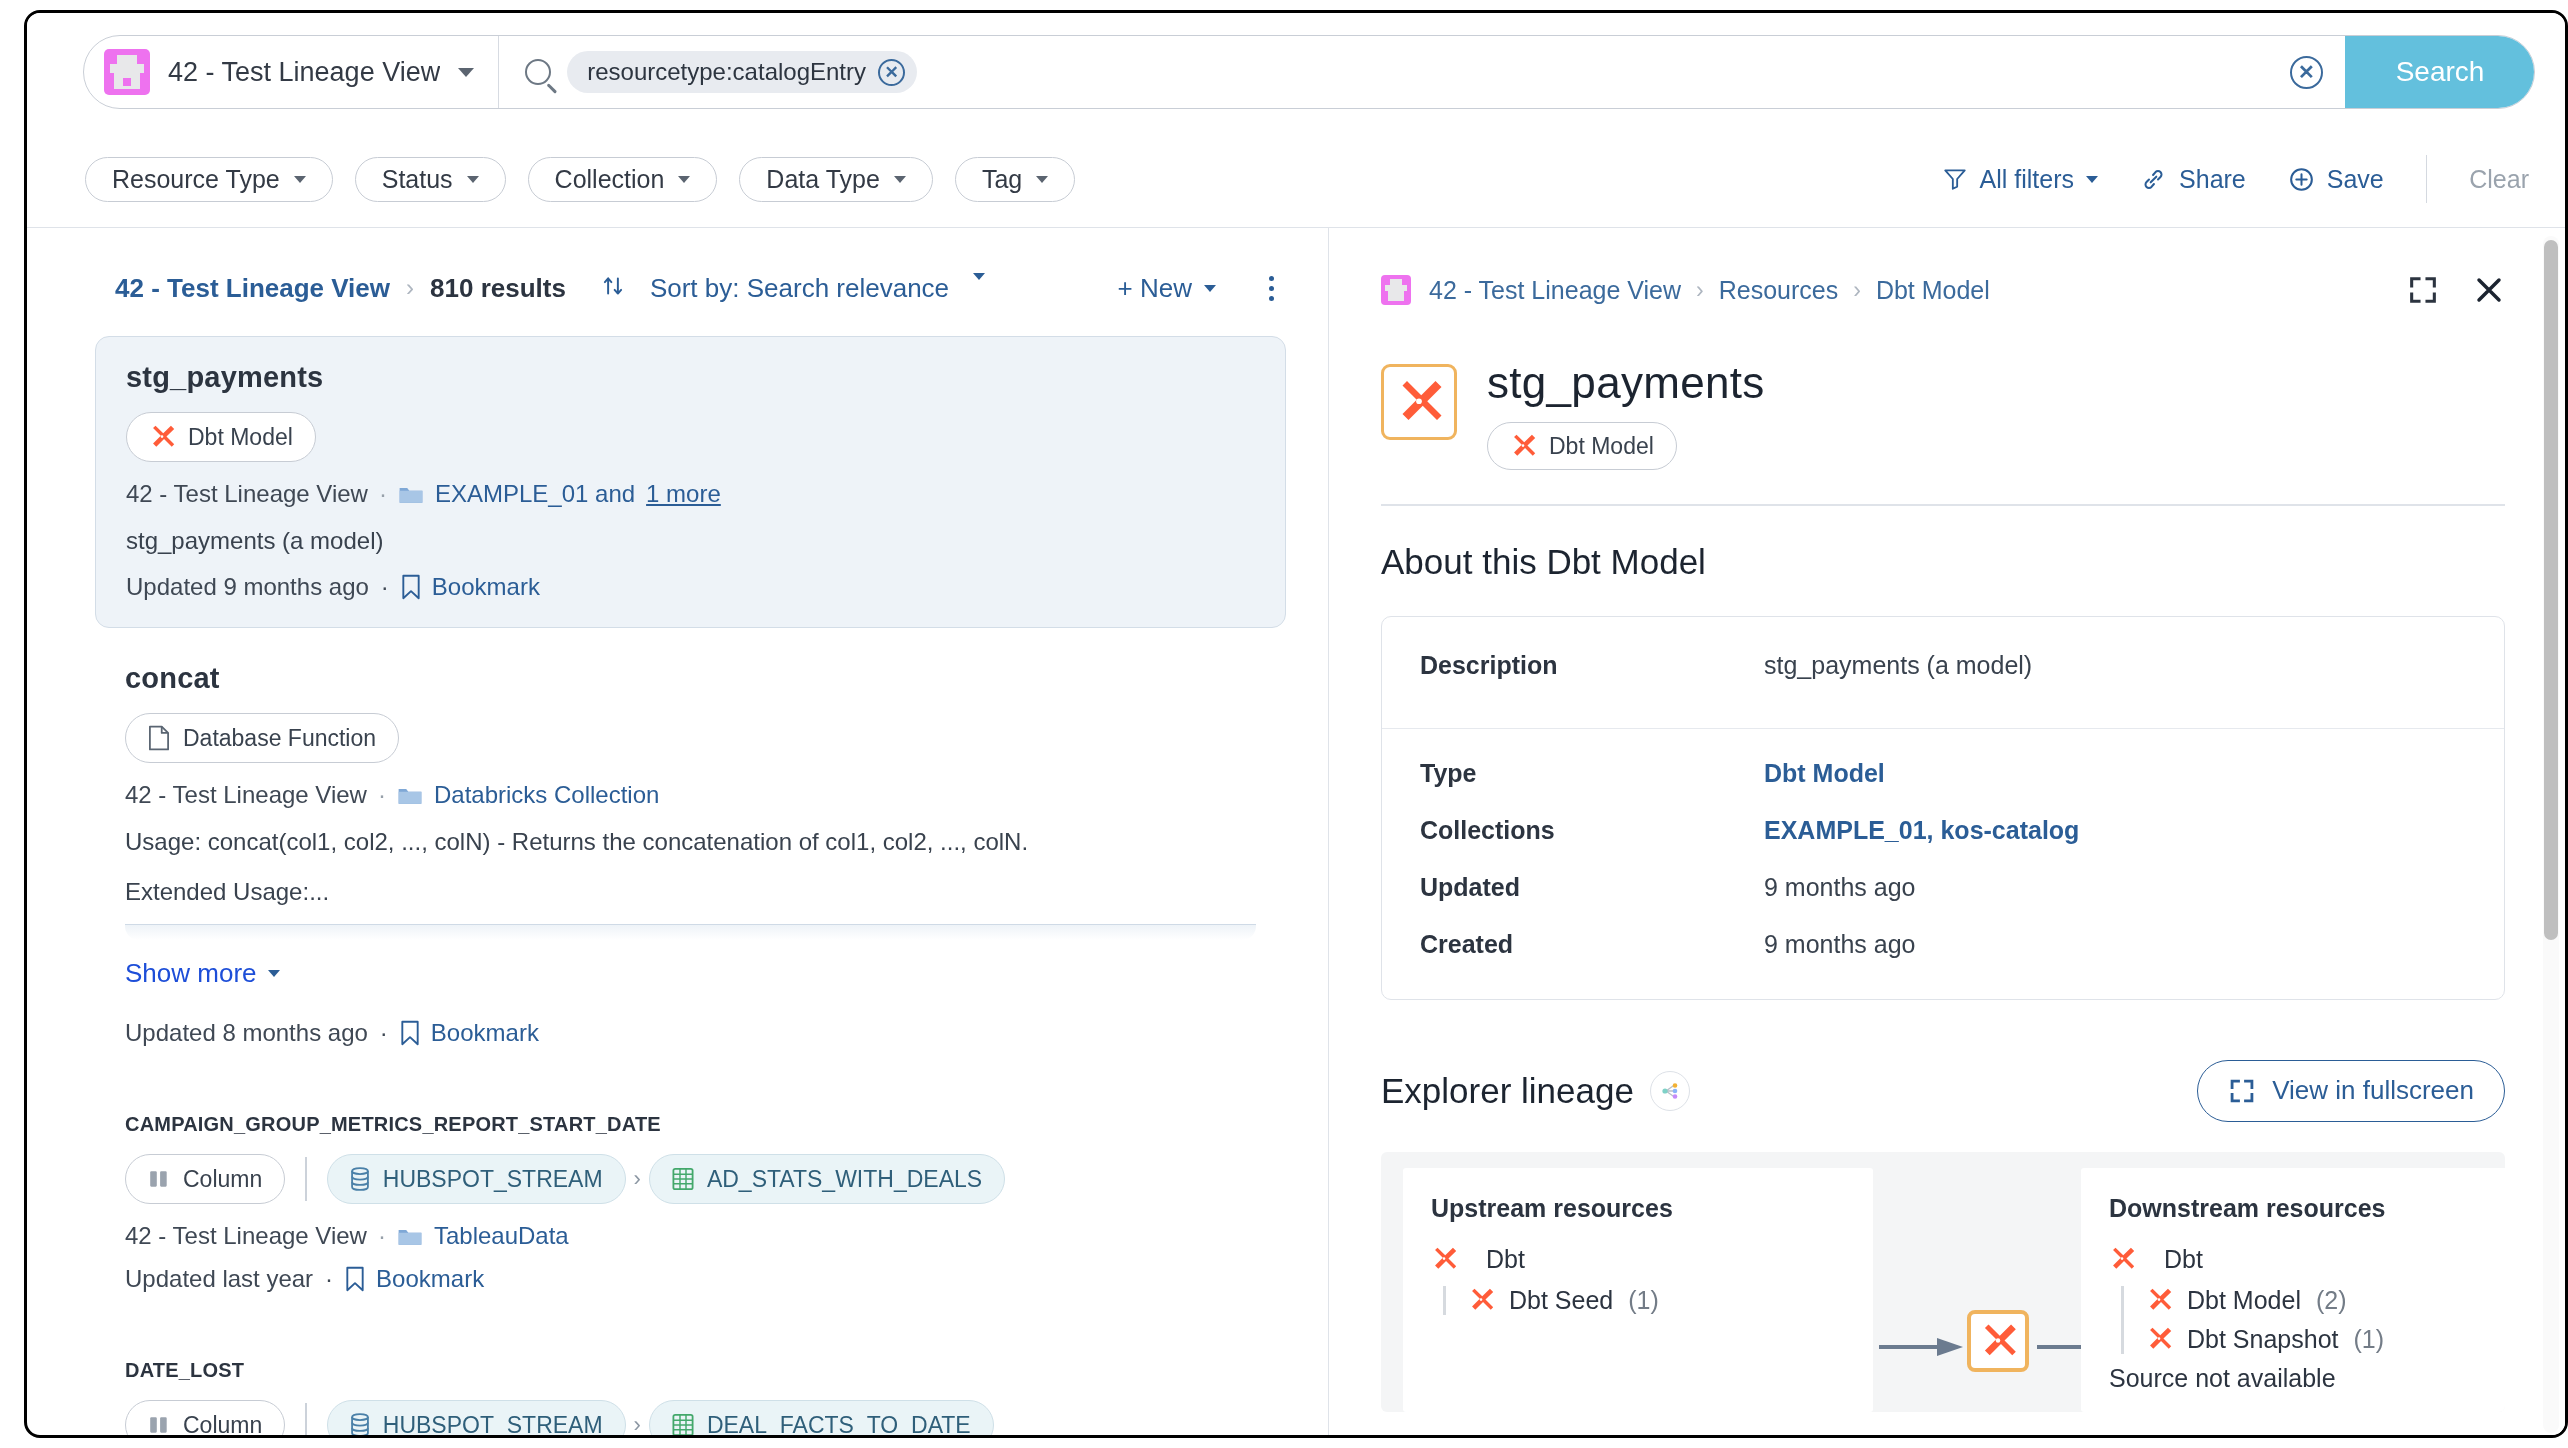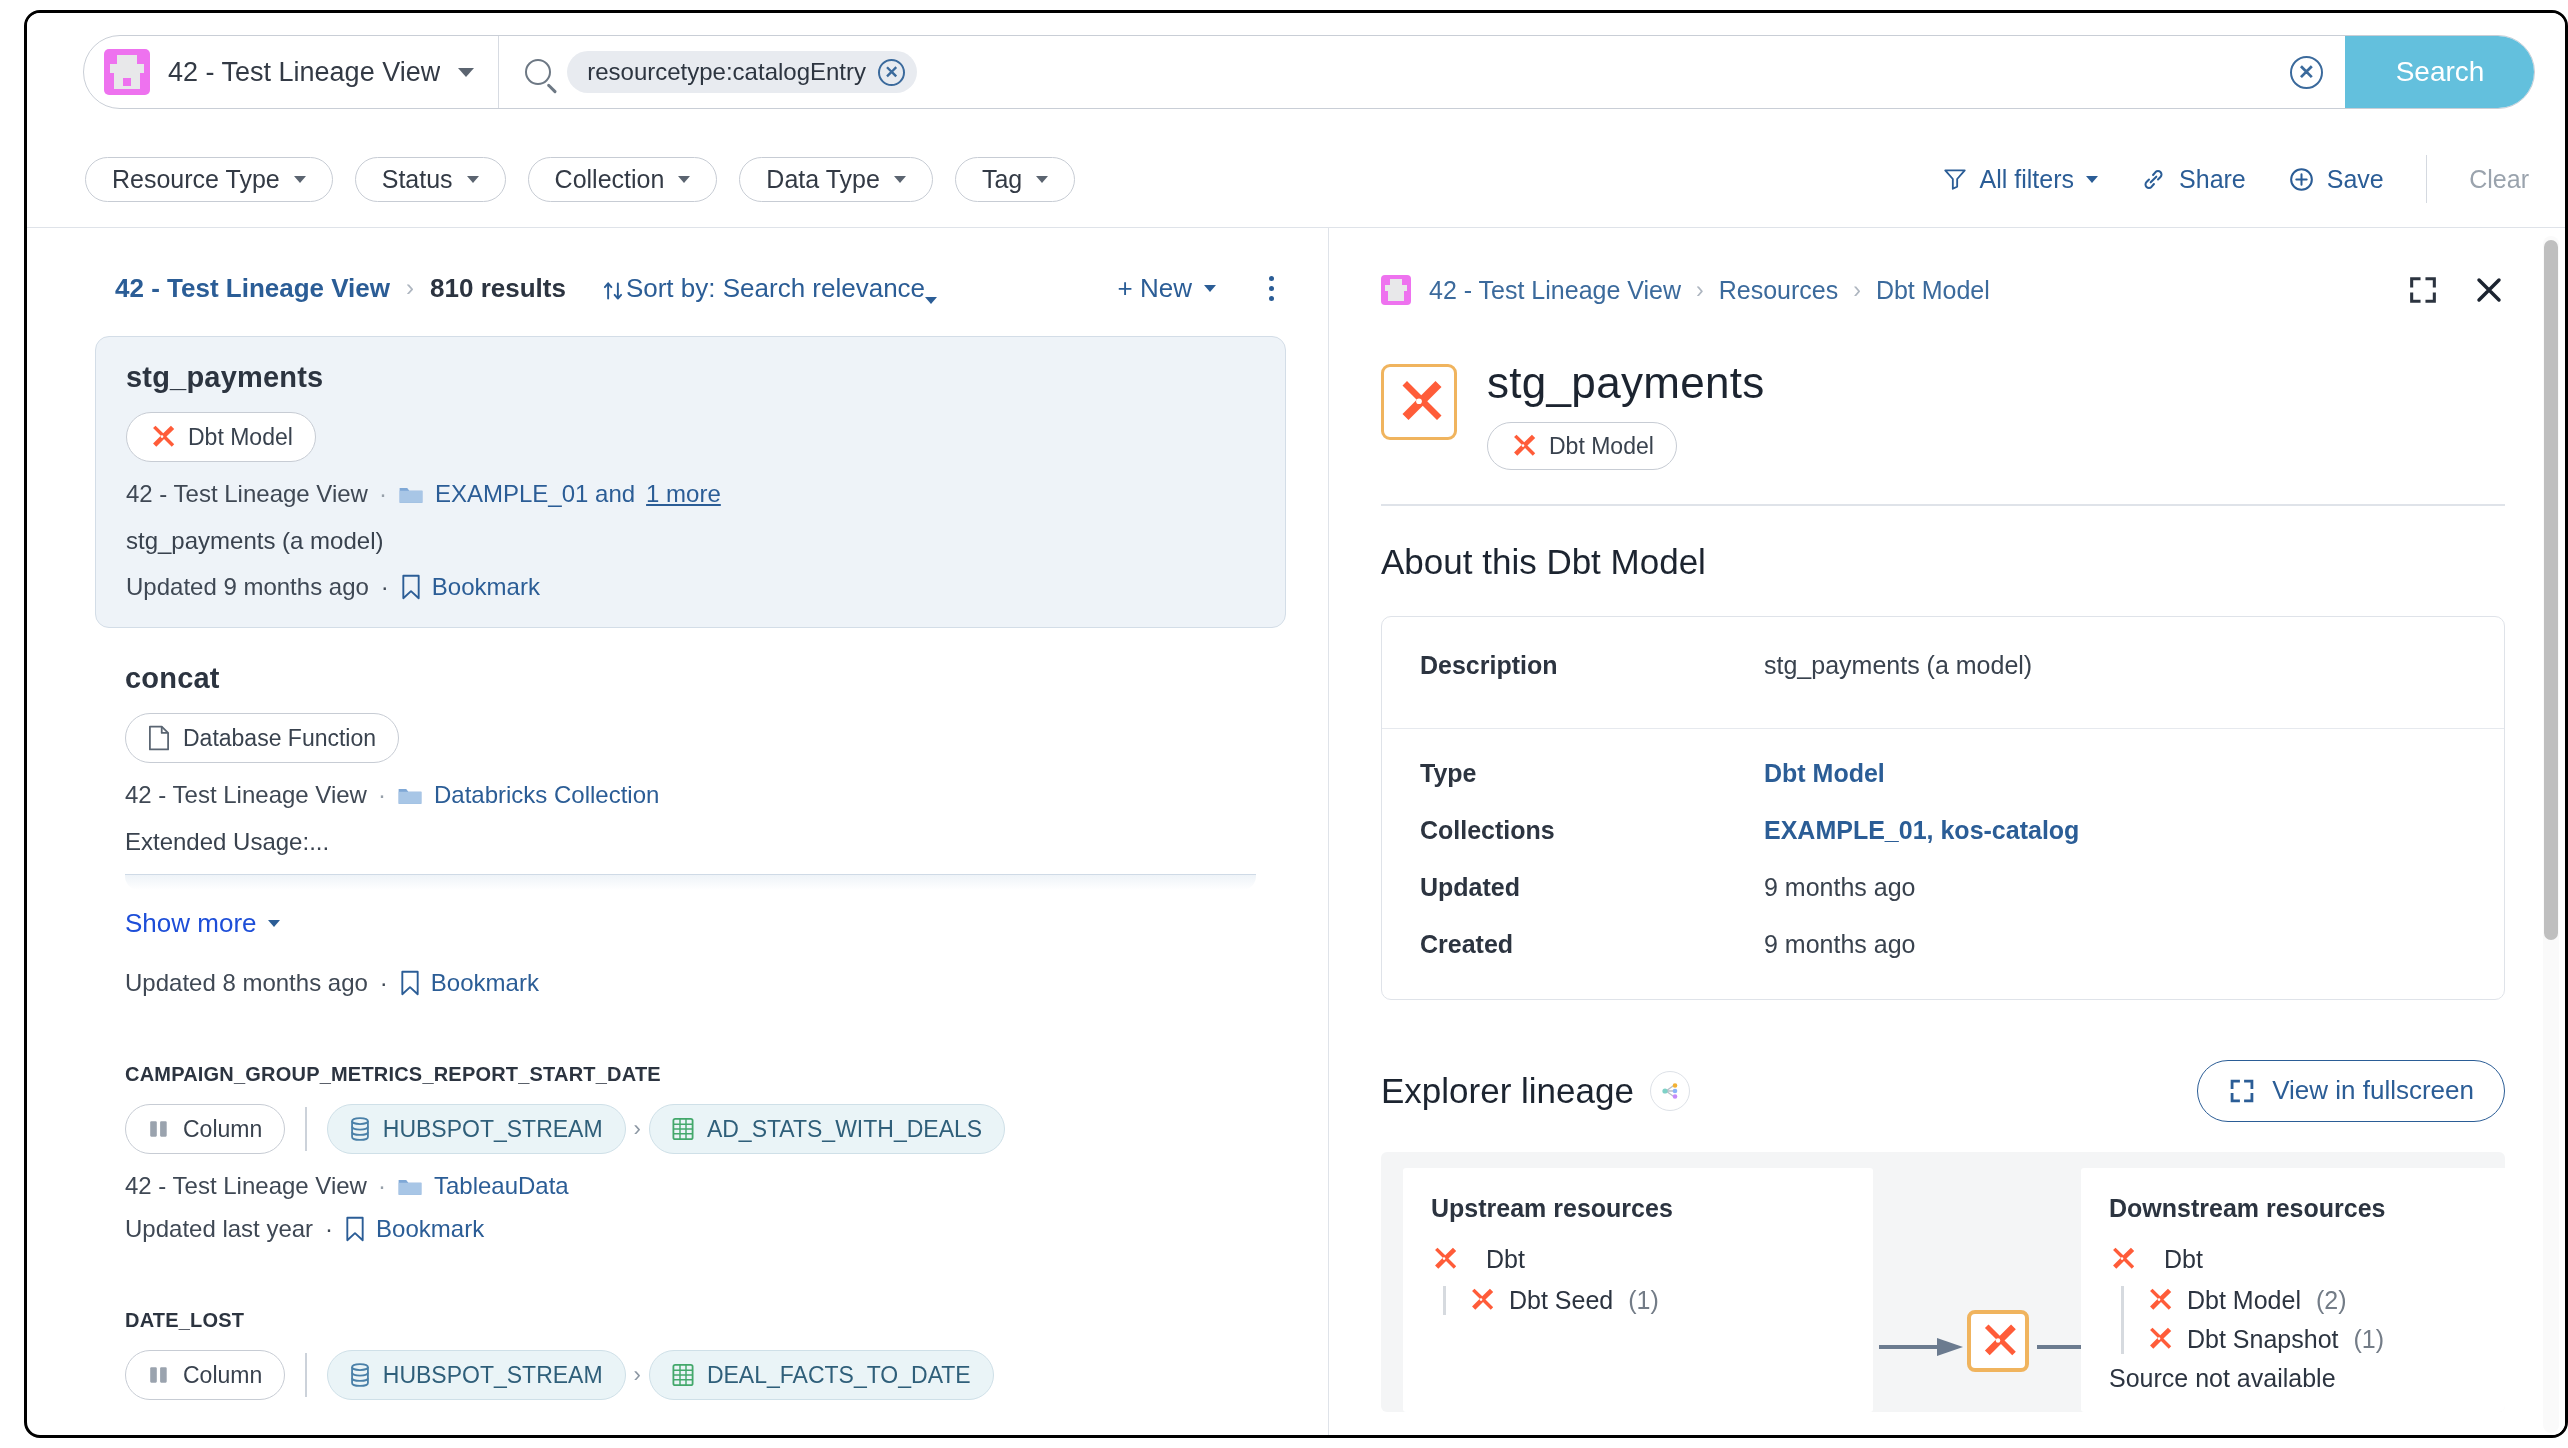--- a/index.html
+++ b/index.html
@@ -164,21 +164,21 @@
 
   
   .res-head {
     display: flex; align-items: center;
     padding: 0 42px 0 88px; gap: 0; height: 44px;
   }
   .res-head .bc { font-size: 26px; color: #2b5d96; font-weight: 600; cursor: pointer; }
   .res-head .sep { color: #aeb6c0; font-size: 24px; margin: 0 16px; }
   .res-head .count { font-size: 26px; color: #2c3440; font-weight: 700; }
   .res-head .sort {
-    display: inline-flex; align-items: flex-end; gap: 0;
+    display: inline-flex; align-items: flex-start; gap: 24px;
     font-size: 26px; color: #2b5d96; margin-left: 34px; cursor: pointer;
   }
   .res-head .newbtn {
     display: inline-flex; align-items: center; gap: 12px;
     font-size: 26px; color: #2b5d96; margin-left: auto; cursor: pointer;
   }
   .kebab {
     margin-left: 40px; width: 30px; display: flex; flex-direction: column;
     align-items: center; gap: 5px; cursor: pointer; padding: 4px 0;
   }
@@ -470,20 +470,21 @@
           </div>
           <div class="meta">
             <span>42 - Test Lineage View</span>
             <span class="dot">·</span>
             <svg class="ic" width="26" height="22" viewBox="0 0 24 20">
               <path d="M1.5 4.5h7l2 2.5h12v11h-21z" fill="#7fa8d6"></path>
               <path d="M1.5 7h21v11h-21z" fill="#a8c6e6"></path>
             </svg>
             <span class="mlink">Databricks Collection</span>
           </div>
+          <div class="desc">Usage: concat(col1, col2, ..., colN) - Returns the concatenation of col1, col2, ..., colN.</div>
           <div class="desc">Extended Usage:...</div>
           <div class="fade-edge"></div>
           <div class="showmore">
             <span>Show more</span>
             <span class="chev sm blue"></span>
           </div>
           <div class="upd" style="margin-top:30px">
             <span>Updated 8 months ago</span>
             <span class="dot">·</span>
             <span class="bm">

